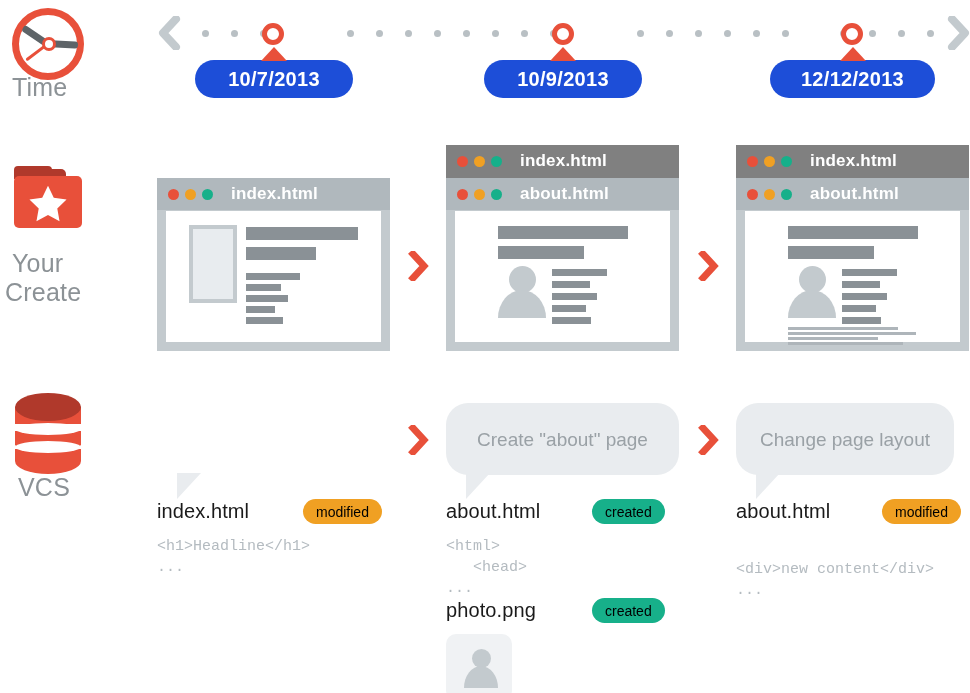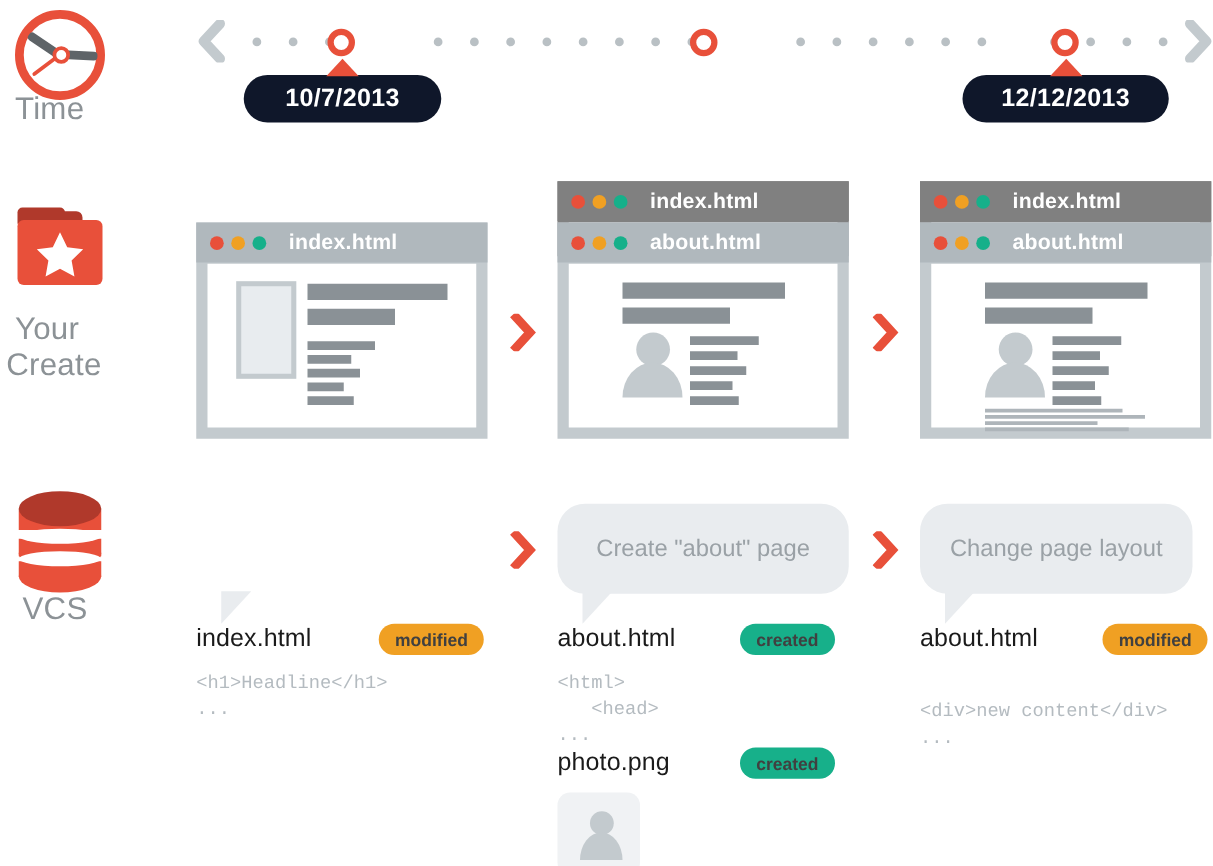--- a/index.html
+++ b/index.html
@@ -61,21 +61,21 @@
     background: #e8503a; border-radius: 50%/ 50%; }
   .db-body { position:absolute; left:0; width:66px; background:#e8503a; }
 
   
   .tl-dot { position: absolute; width: 7px; height: 7px; border-radius: 50%;
             background: #b9c0c4; top: 30px; }
   .tl-marker { position: absolute; width: 22px; height: 22px; border-radius: 50%;
             border: 5px solid #e8503a; background: #fff; top: 23px; }
   .tl-chevron { position: absolute; top: 16px; width: 26px; height: 34px; }
   .date-pill {
-    position: absolute; height: 38px; background: #0f172a; color:#fff;
+    position: absolute; height: 38px; background: #1d4ed8; color:#fff;
     border-radius: 19px; display:flex; align-items:center; justify-content:center;
     font-size: 20px; font-weight: 700; letter-spacing: .3px; top: 60px;
   }
   .date-pill:before {
     content:""; position:absolute; top:-13px; left:50%; margin-left:-13px;
     width:0; height:0; border-left:13px solid transparent;
     border-right:13px solid transparent; border-bottom:14px solid #e8503a;
   }
 
   
@@ -106,22 +106,22 @@
   .bubble-tail {
     position:absolute; width:0; height:0;
     border-left: 0 solid transparent;
     border-right: 24px solid transparent;
     border-top: 26px solid #e9ecef;
   }
 
   
   .filename { position:absolute; font-size:20px; color:#1a1a1a; letter-spacing:.1px; }
   .badge {
-    position:absolute; height:25px; border-radius:13px; color:#404040;
-    font-size:14px; font-weight:700; display:flex; align-items:center;
+    position:absolute; height:25px; border-radius:13px; color:#000000;
+    font-size:14px; font-weight:400; display:flex; align-items:center;
     justify-content:center; padding:4px 13px;
   }
   .badge.modified { background:#f0a023; }
   .badge.created  { background:#17b08a; }
   .code {
     position:absolute; font-family:"Liberation Mono", monospace;
     font-size:15px; color:#b4bbc0; line-height:21px; white-space:pre;
   }
   .thumb {
     position:absolute; width:66px; height:66px; background:#f0f2f4; border-radius:10px;
@@ -175,20 +175,23 @@
       <div class="tl-dot" style="left:748px;"></div>
       <div class="tl-dot" style="left:777px;"></div>
 
       <div class="tl-marker" style="left:112px;"></div>
       <div class="tl-marker" style="left:402px;"></div>
       <div class="tl-marker" style="left:691px;"></div>
 
       <div class="date-pill" style="left:45px;width:158px;">
         <span>10/7/2013</span>
       </div>
+      <div class="date-pill" style="left:334px;width:158px;">
+        <span>10/9/2013</span>
+      </div>
       <div class="date-pill" style="left:620px;width:165px;">
         <span>12/12/2013</span>
       </div>
     </div>
   </div>
 
   <div class="abs" style="left:0;top:0;width:970px;height:360px;">
 
     <div class="abs" style="left:0;top:0;width:100px;height:240px;">
       <div class="folder-tab"></div>

